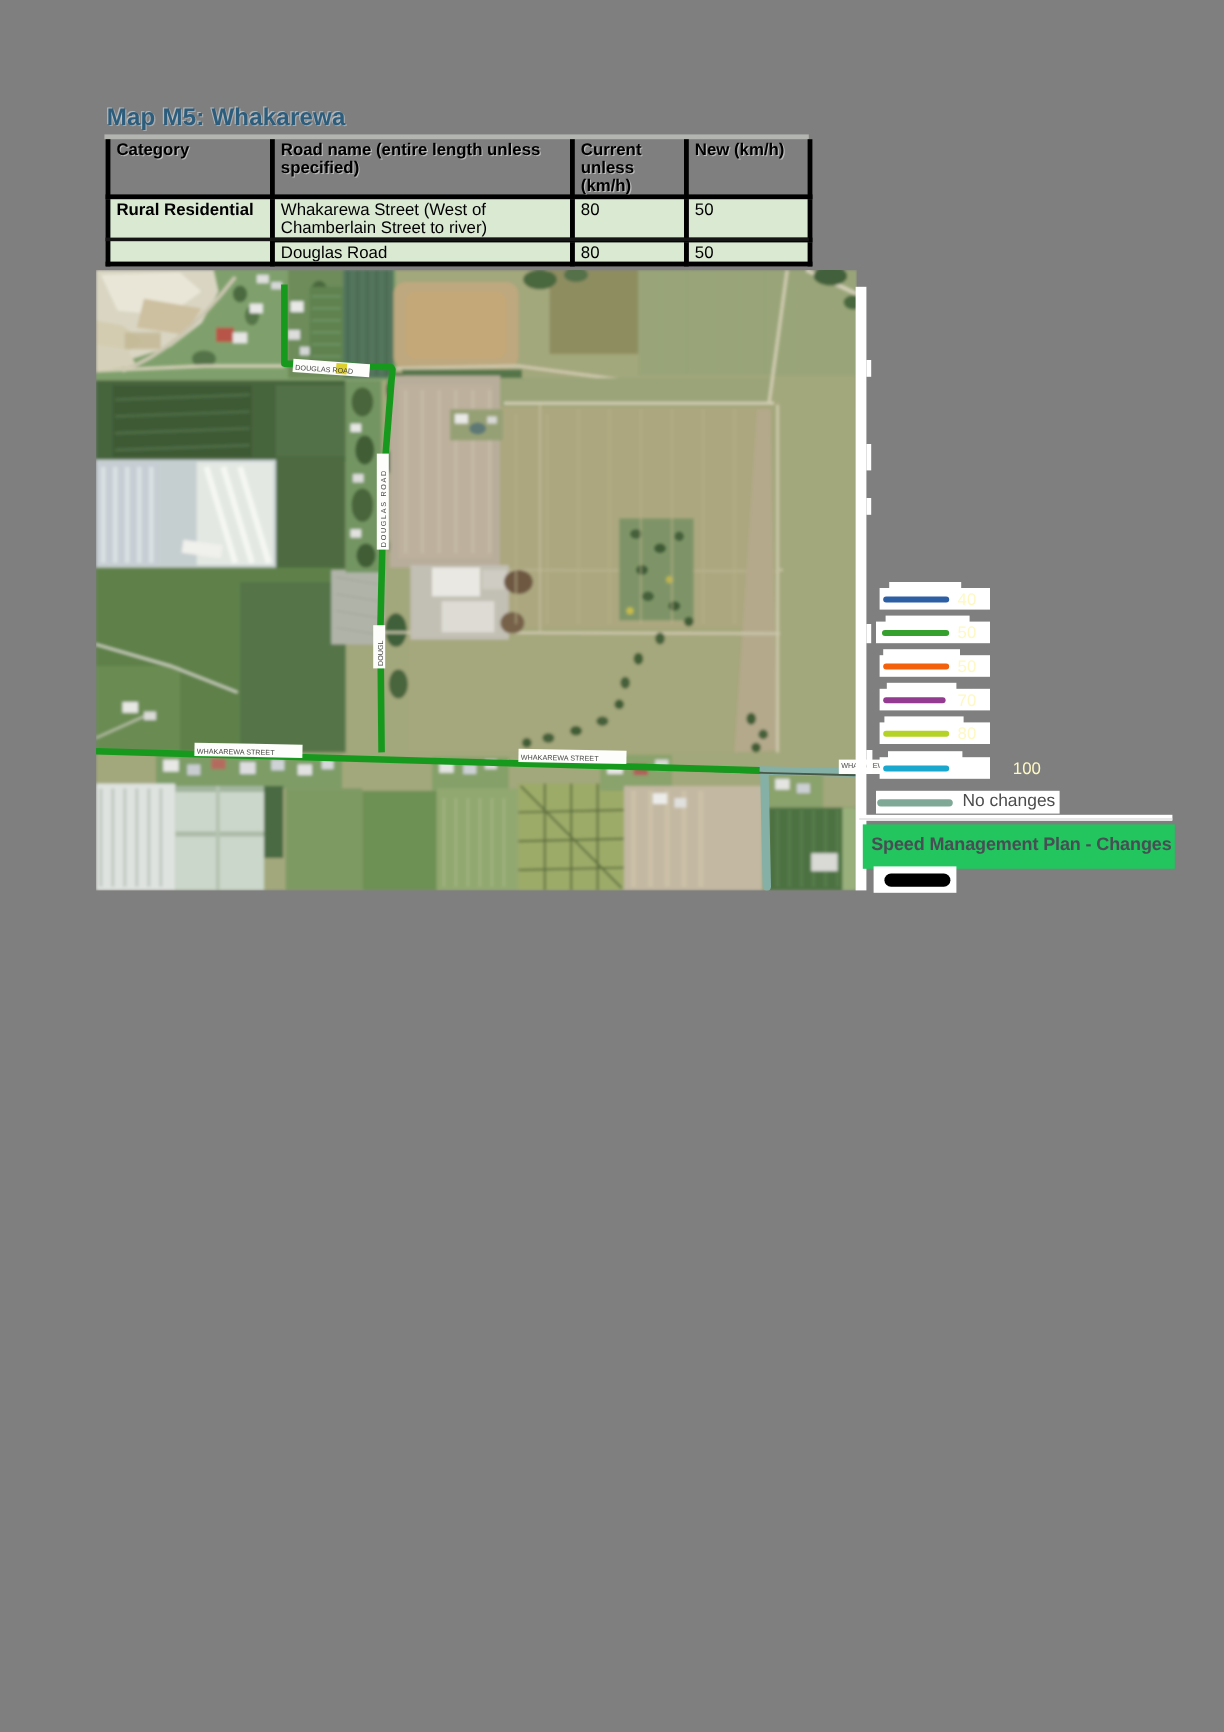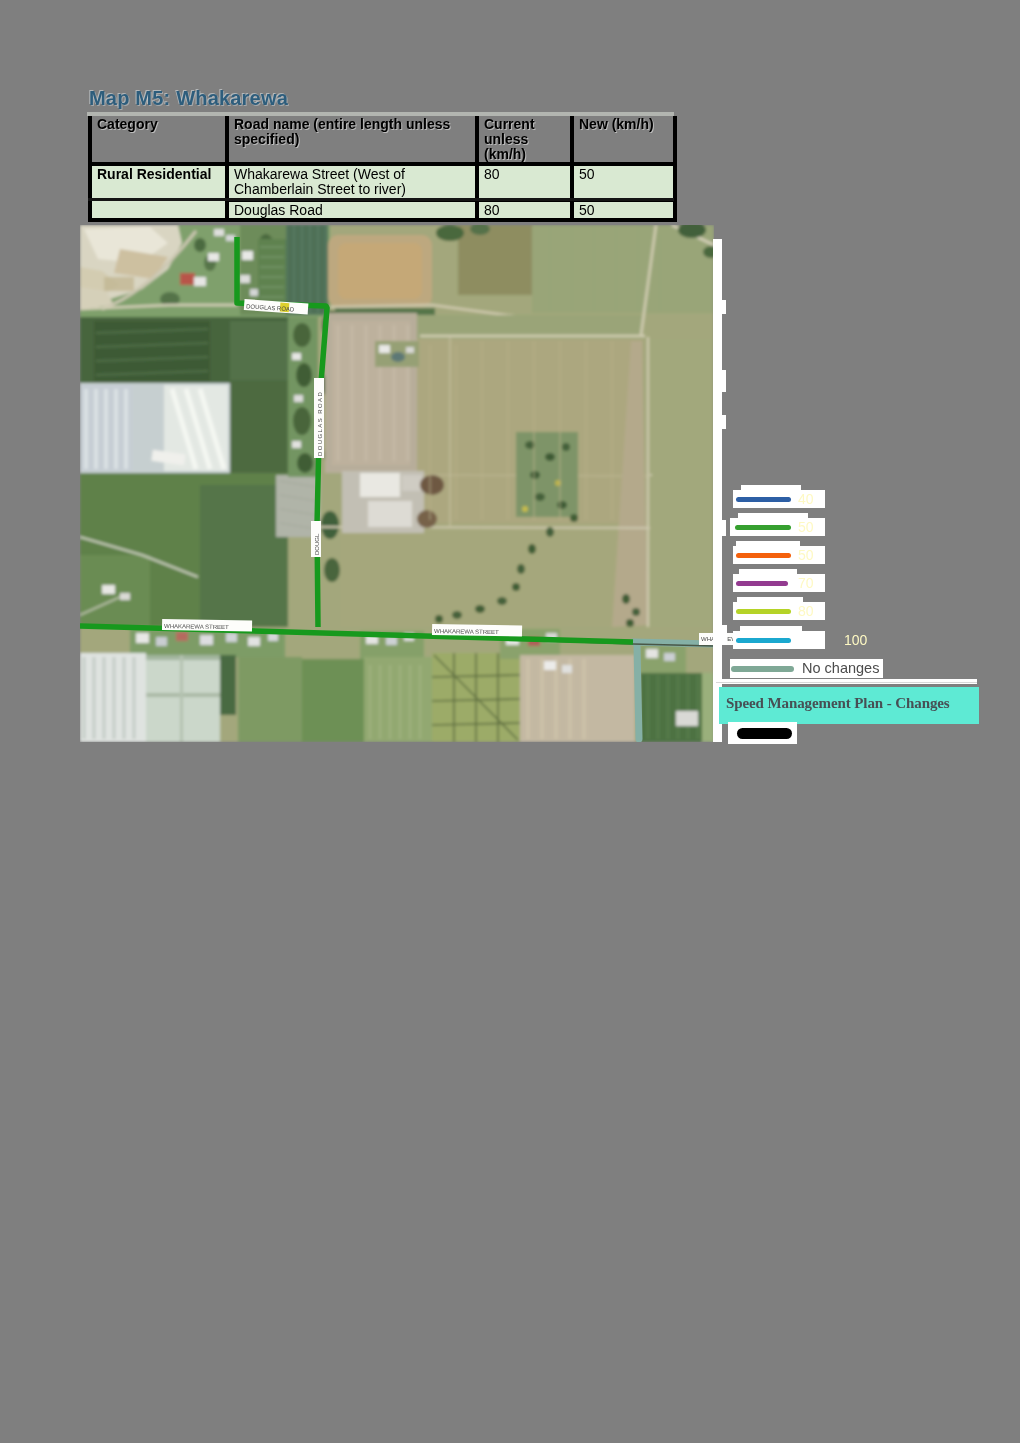--- a/index.html
+++ b/index.html
@@ -17,21 +17,21 @@
   table.t tr.bd td{background:#d9e9d2;}
   table.t tr.r1 td{height:31px;}
   .toprule{left:87px;top:112px;width:587px;height:4px;background:#b2b5b0;}
   .botrule{left:88px;top:198px;width:586px;height:2.5px;background:#151515;}
 
   
   .leg-row{position:absolute;background:#fff;}
   .leg-line{position:absolute;height:5px;border-radius:2.5px;}
   .leg-lab{position:absolute;font-size:14px;color:#fef9c3;}
   .whitebox{position:absolute;background:#fff;}
-  .smp{left:719px;top:687px;width:260px;height:37px;background:#5eead4;white-space:nowrap;font-family:Liberation Serif, serif;}
+  .smp{left:719px;top:687px;width:260px;height:37px;background:#22c55e;white-space:nowrap;}
   .smp span{display:block;margin:8px 0 0 7px;font-size:15px;font-weight:bold;color:#474f54;letter-spacing:-0.1px;}
 </style>
 </head>
 <body>
   <div class="abs title">Map M5: Whakarewa</div>
   <div class="abs toprule"></div>
   <table class="t">
     <colgroup>
       <col style="width:137px">
       <col style="width:250px">

